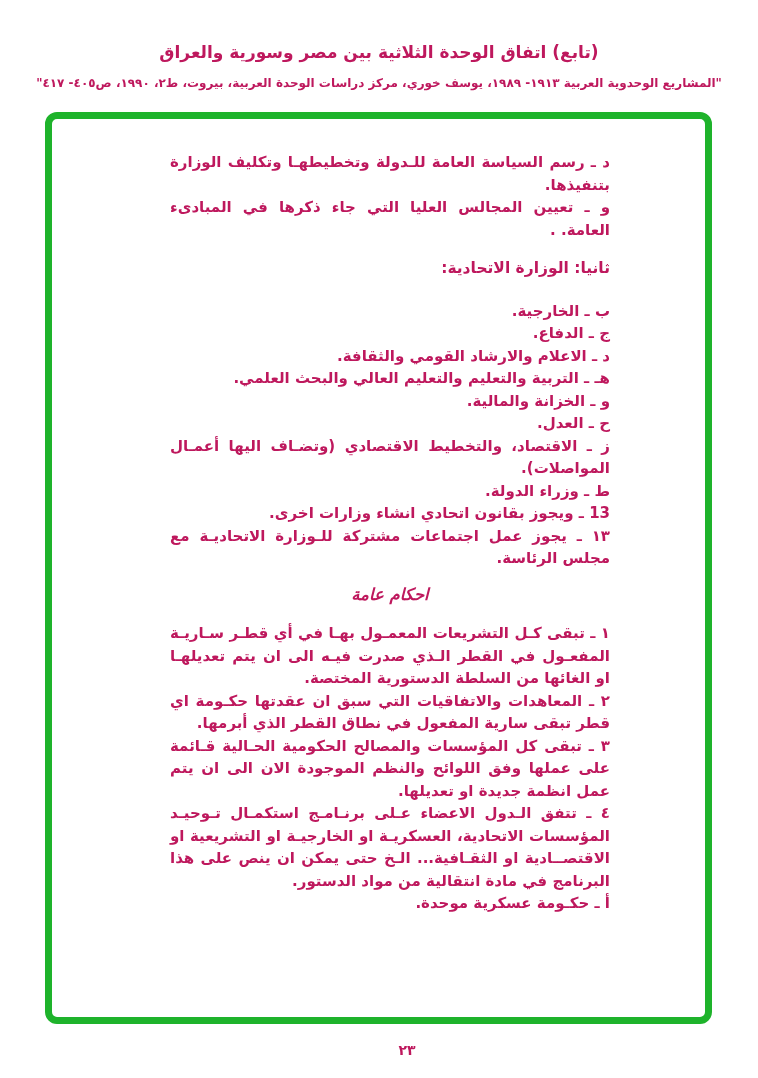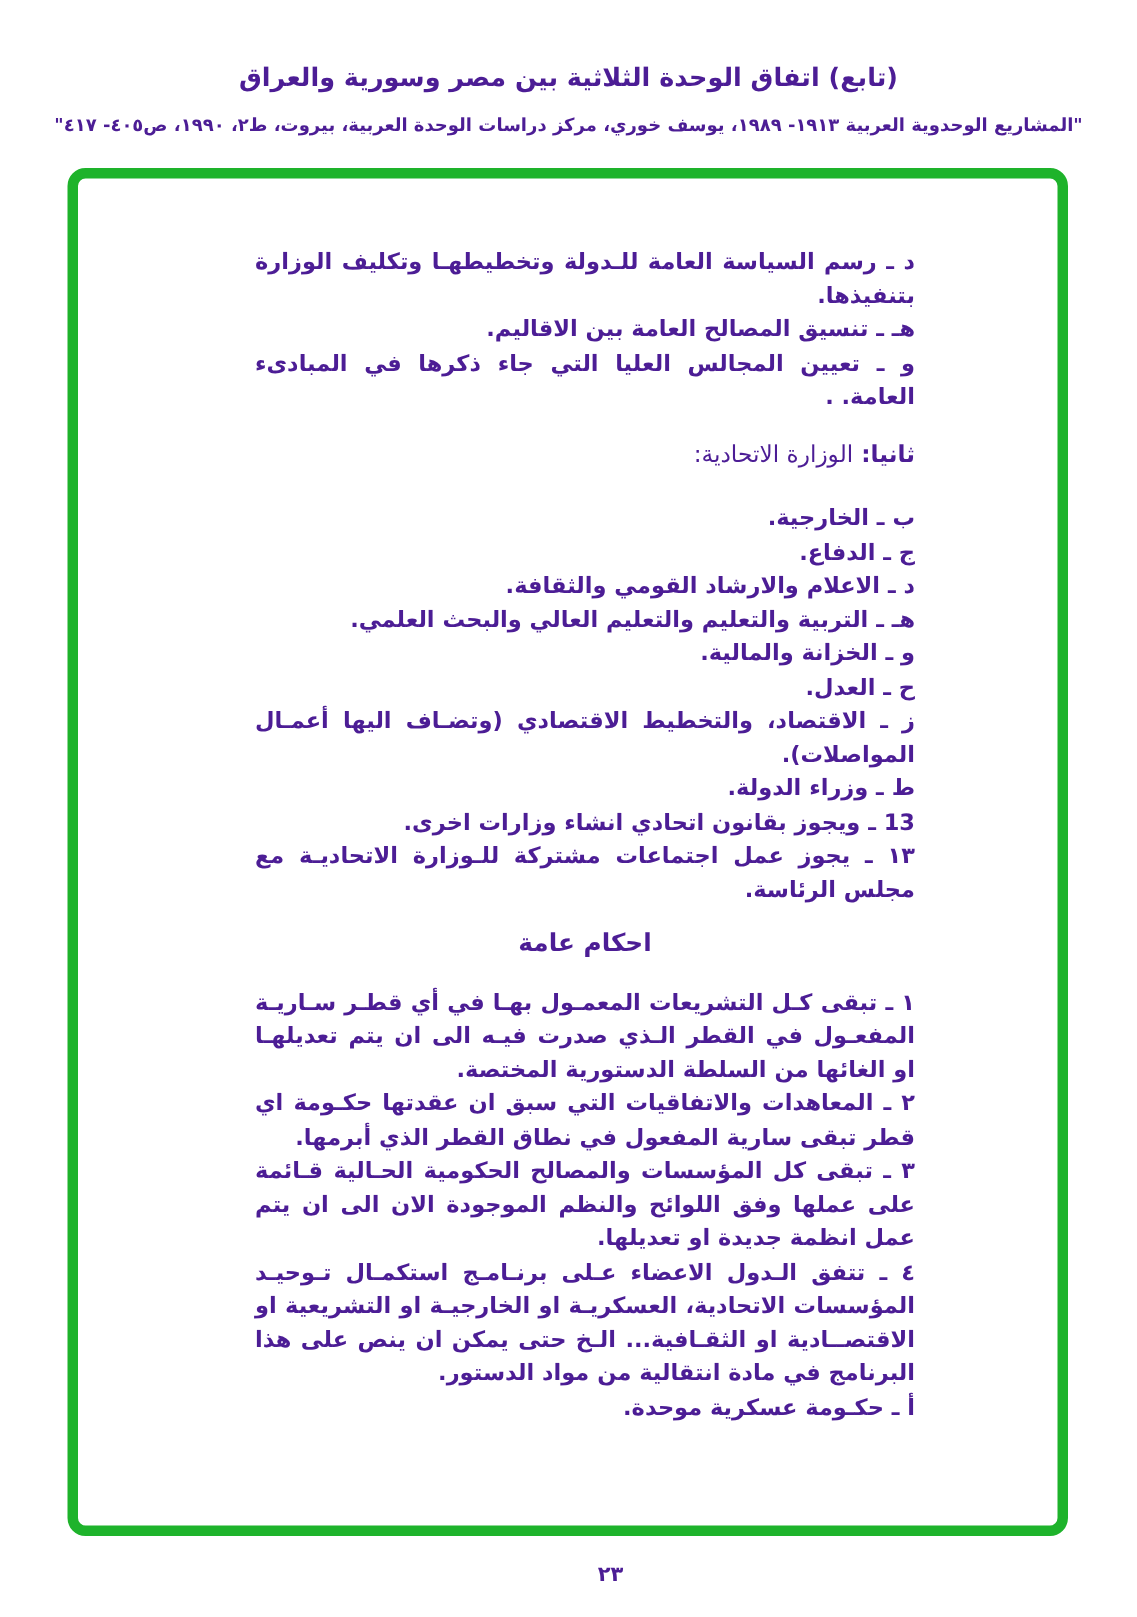--- a/index.html
+++ b/index.html
@@ -6,21 +6,21 @@
     margin: 0;
     padding: 0;
     background: #ffffff;
   }
   .page {
     position: relative;
     width: 758px;
     height: 1078px;
     background: #ffffff;
     font-family: "DejaVu Sans", sans-serif;
-    color: #4c1d95;
+    color: #be185d;
     overflow: hidden;
   }
   .doc-title {
     position: absolute;
     top: 42px;
     left: 0;
     width: 758px;
     text-align: center;
     direction: rtl;
     font-size: 17px;
@@ -47,44 +47,45 @@
     box-sizing: border-box;
     border: 7px solid #1eb32b;
     border-radius: 12px;
     background: #ffffff;
   }
   .box-content {
     direction: rtl;
     box-sizing: border-box;
     width: 100%;
     height: 100%;
-    padding: 44px 95px 0 118px;
+    padding: 32px 95px 0 118px;
     font-size: 15px;
     line-height: 22.5px;
     font-weight: bold;
     text-align: justify;
   }
   .box-content p {
     margin: 0;
   }
   .section-heading {
     margin-top: 16px !important;
     margin-bottom: 20px !important;
     text-align: right;
     font-size: 15.5px;
   }
   .section-heading .heading-strong {
-    font-weight: 400;
+    font-weight: 700;
   }
   .center-heading {
     margin-top: 14px !important;
     margin-bottom: 16px !important;
     text-align: center;
     font-size: 16.5px;
     font-weight: 900;
+    font-style: italic;
   }
   .page-number {
     position: absolute;
     top: 1042px;
     left: 0;
     width: 758px;
     text-align: center;
     font-size: 14px;
     font-weight: bold;
     letter-spacing: 4px;
@@ -97,21 +98,20 @@
 <div class="page">
 
   <div class="doc-title">(تابع) اتفاق الوحدة الثلاثية بين مصر وسورية والعراق</div>
 
   <div class="doc-source">"المشاريع الوحدوية العربية ١٩١٣- ١٩٨٩، يوسف خوري، مركز دراسات الوحدة العربية، بيروت، ط٢، ١٩٩٠، ص٤٠٥- ٤١٧"</div>
 
   <div class="green-box">
     <div class="box-content">
 
       <p>د ـ رسم السياسة العامة للـدولة وتخطيطهـا وتكليف الوزارة بتنفيذها.</p>
-      <p>هـ ـ تنسيق المصالح العامة بين الاقاليم.</p>
       <p>و ـ تعيين المجالس العليا التي جاء ذكرها في المبادىء العامة. .</p>
 
       <p class="section-heading"><span>ثانيا: </span><span class="heading-strong">الوزارة الاتحادية:</span></p>
 
       <p>ب ـ الخارجية.</p>
       <p>ج ـ الدفاع.</p>
       <p>د ـ الاعلام والارشاد القومي والثقافة.</p>
       <p>هـ ـ التربية والتعليم والتعليم العالي والبحث العلمي.</p>
       <p>و ـ الخزانة والمالية.</p>
       <p>ح ـ العدل.</p>

